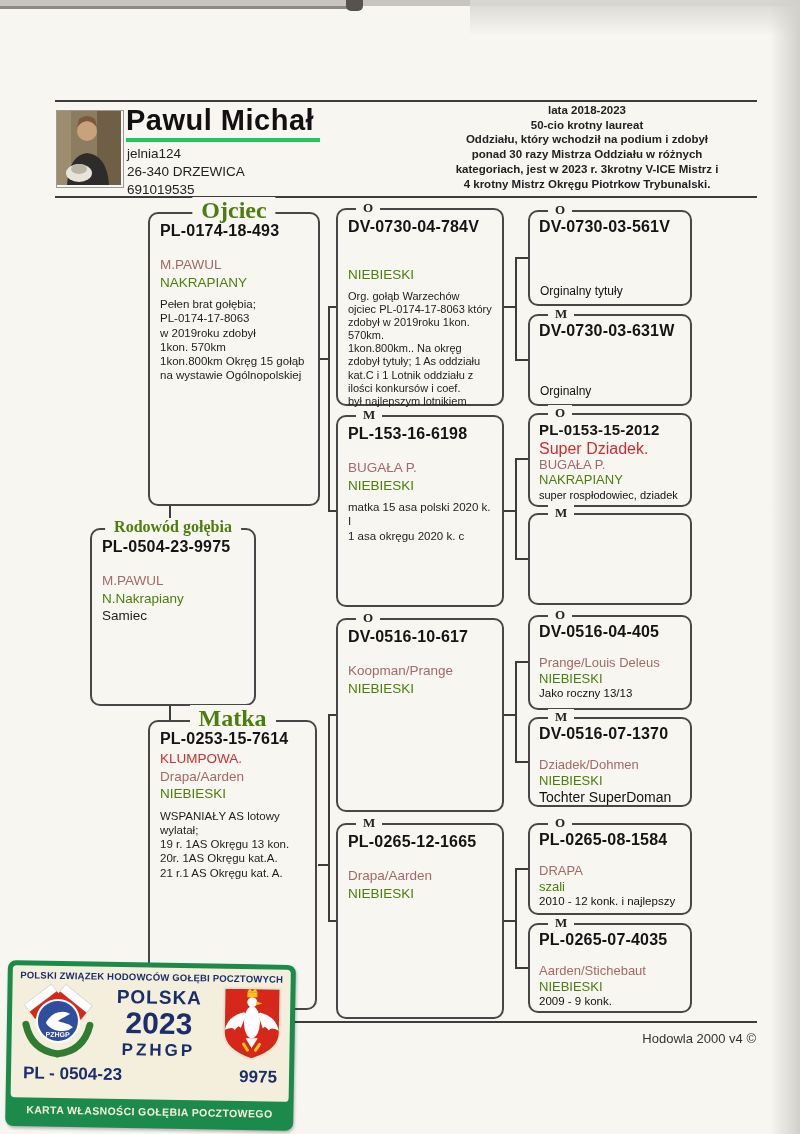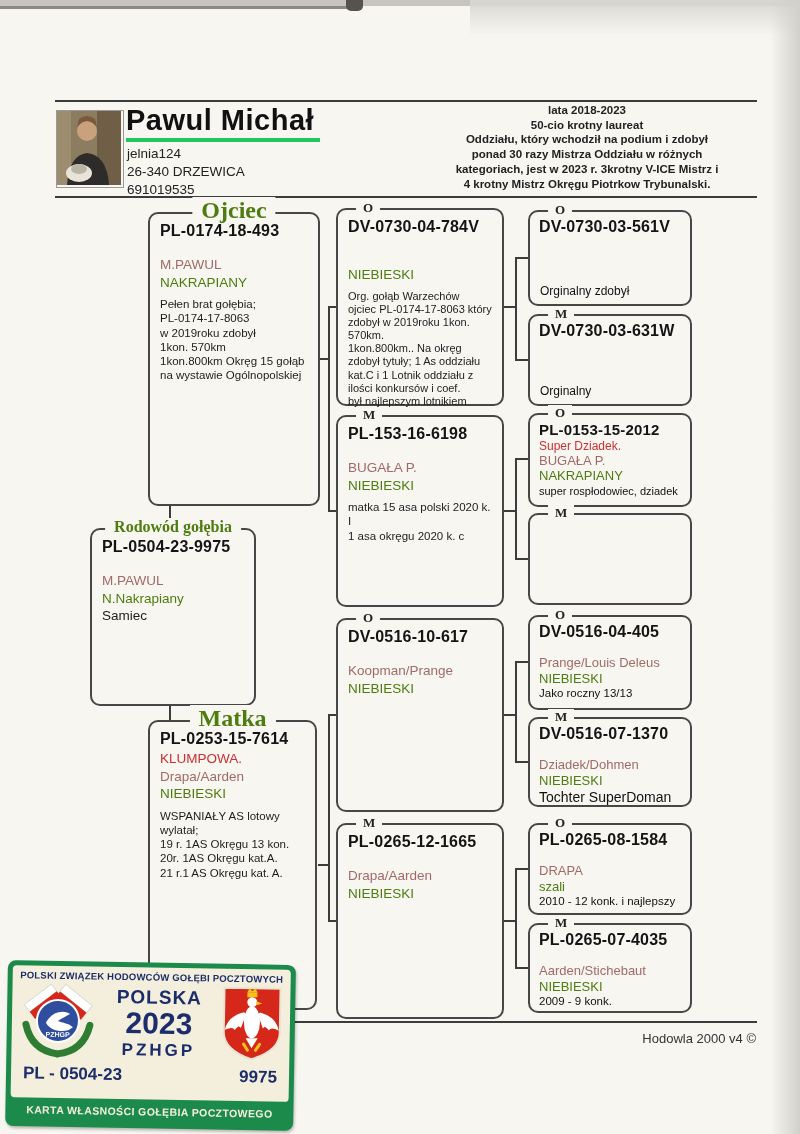--- a/index.html
+++ b/index.html
@@ -211,33 +211,33 @@
 <div class="pbox" style="left:336px;top:823px;width:168px;height:196px">
   <span class="gen-label">M</span>
   <div class="ring">PL-0265-12-1665</div>
   <div class="line brown">Drapa/Aarden</div>
   <div class="line blue">NIEBIESKI</div>
 </div>
 
 <div class="pbox rbox" style="left:528px;top:210px;width:164px;height:96px">
   <span class="gen-label">O</span>
   <div class="ring">DV-0730-03-561V</div>
-  <div class="note bottom">Orginalny zdobył</div>
+  <div class="note bottom">Orginalny tytuły</div>
 </div>
 
 <div class="pbox rbox" style="left:528px;top:314px;width:164px;height:92px">
   <span class="gen-label">M</span>
   <div class="ring">DV-0730-03-631W</div>
   <div class="note bottom">Orginalny</div>
 </div>
 
 <div class="pbox rbox" style="left:528px;top:413px;width:164px;height:94px">
   <span class="gen-label">O</span>
   <div class="ring tight" style="font-size:15px">PL-0153-15-2012</div>
-  <div class="line red" style="font-size:12px;line-height:1.15">Super Dziadek.</div>
+  <div class="line red" style="font-size:16px;line-height:1.15">Super Dziadek.</div>
   <div class="line brown" style="font-size:13px;line-height:1.15">BUGAŁA P.</div>
   <div class="line blue" style="font-size:13px;line-height:1.15">NAKRAPIANY</div>
   <div class="note" style="font-size:11px">super rospłodowiec, dziadek</div>
 </div>
 
 <div class="pbox rbox" style="left:528px;top:513px;width:164px;height:92px">
   <span class="gen-label">M</span>
 </div>
 
 <div class="pbox rbox" style="left:528px;top:615px;width:164px;height:95px">

